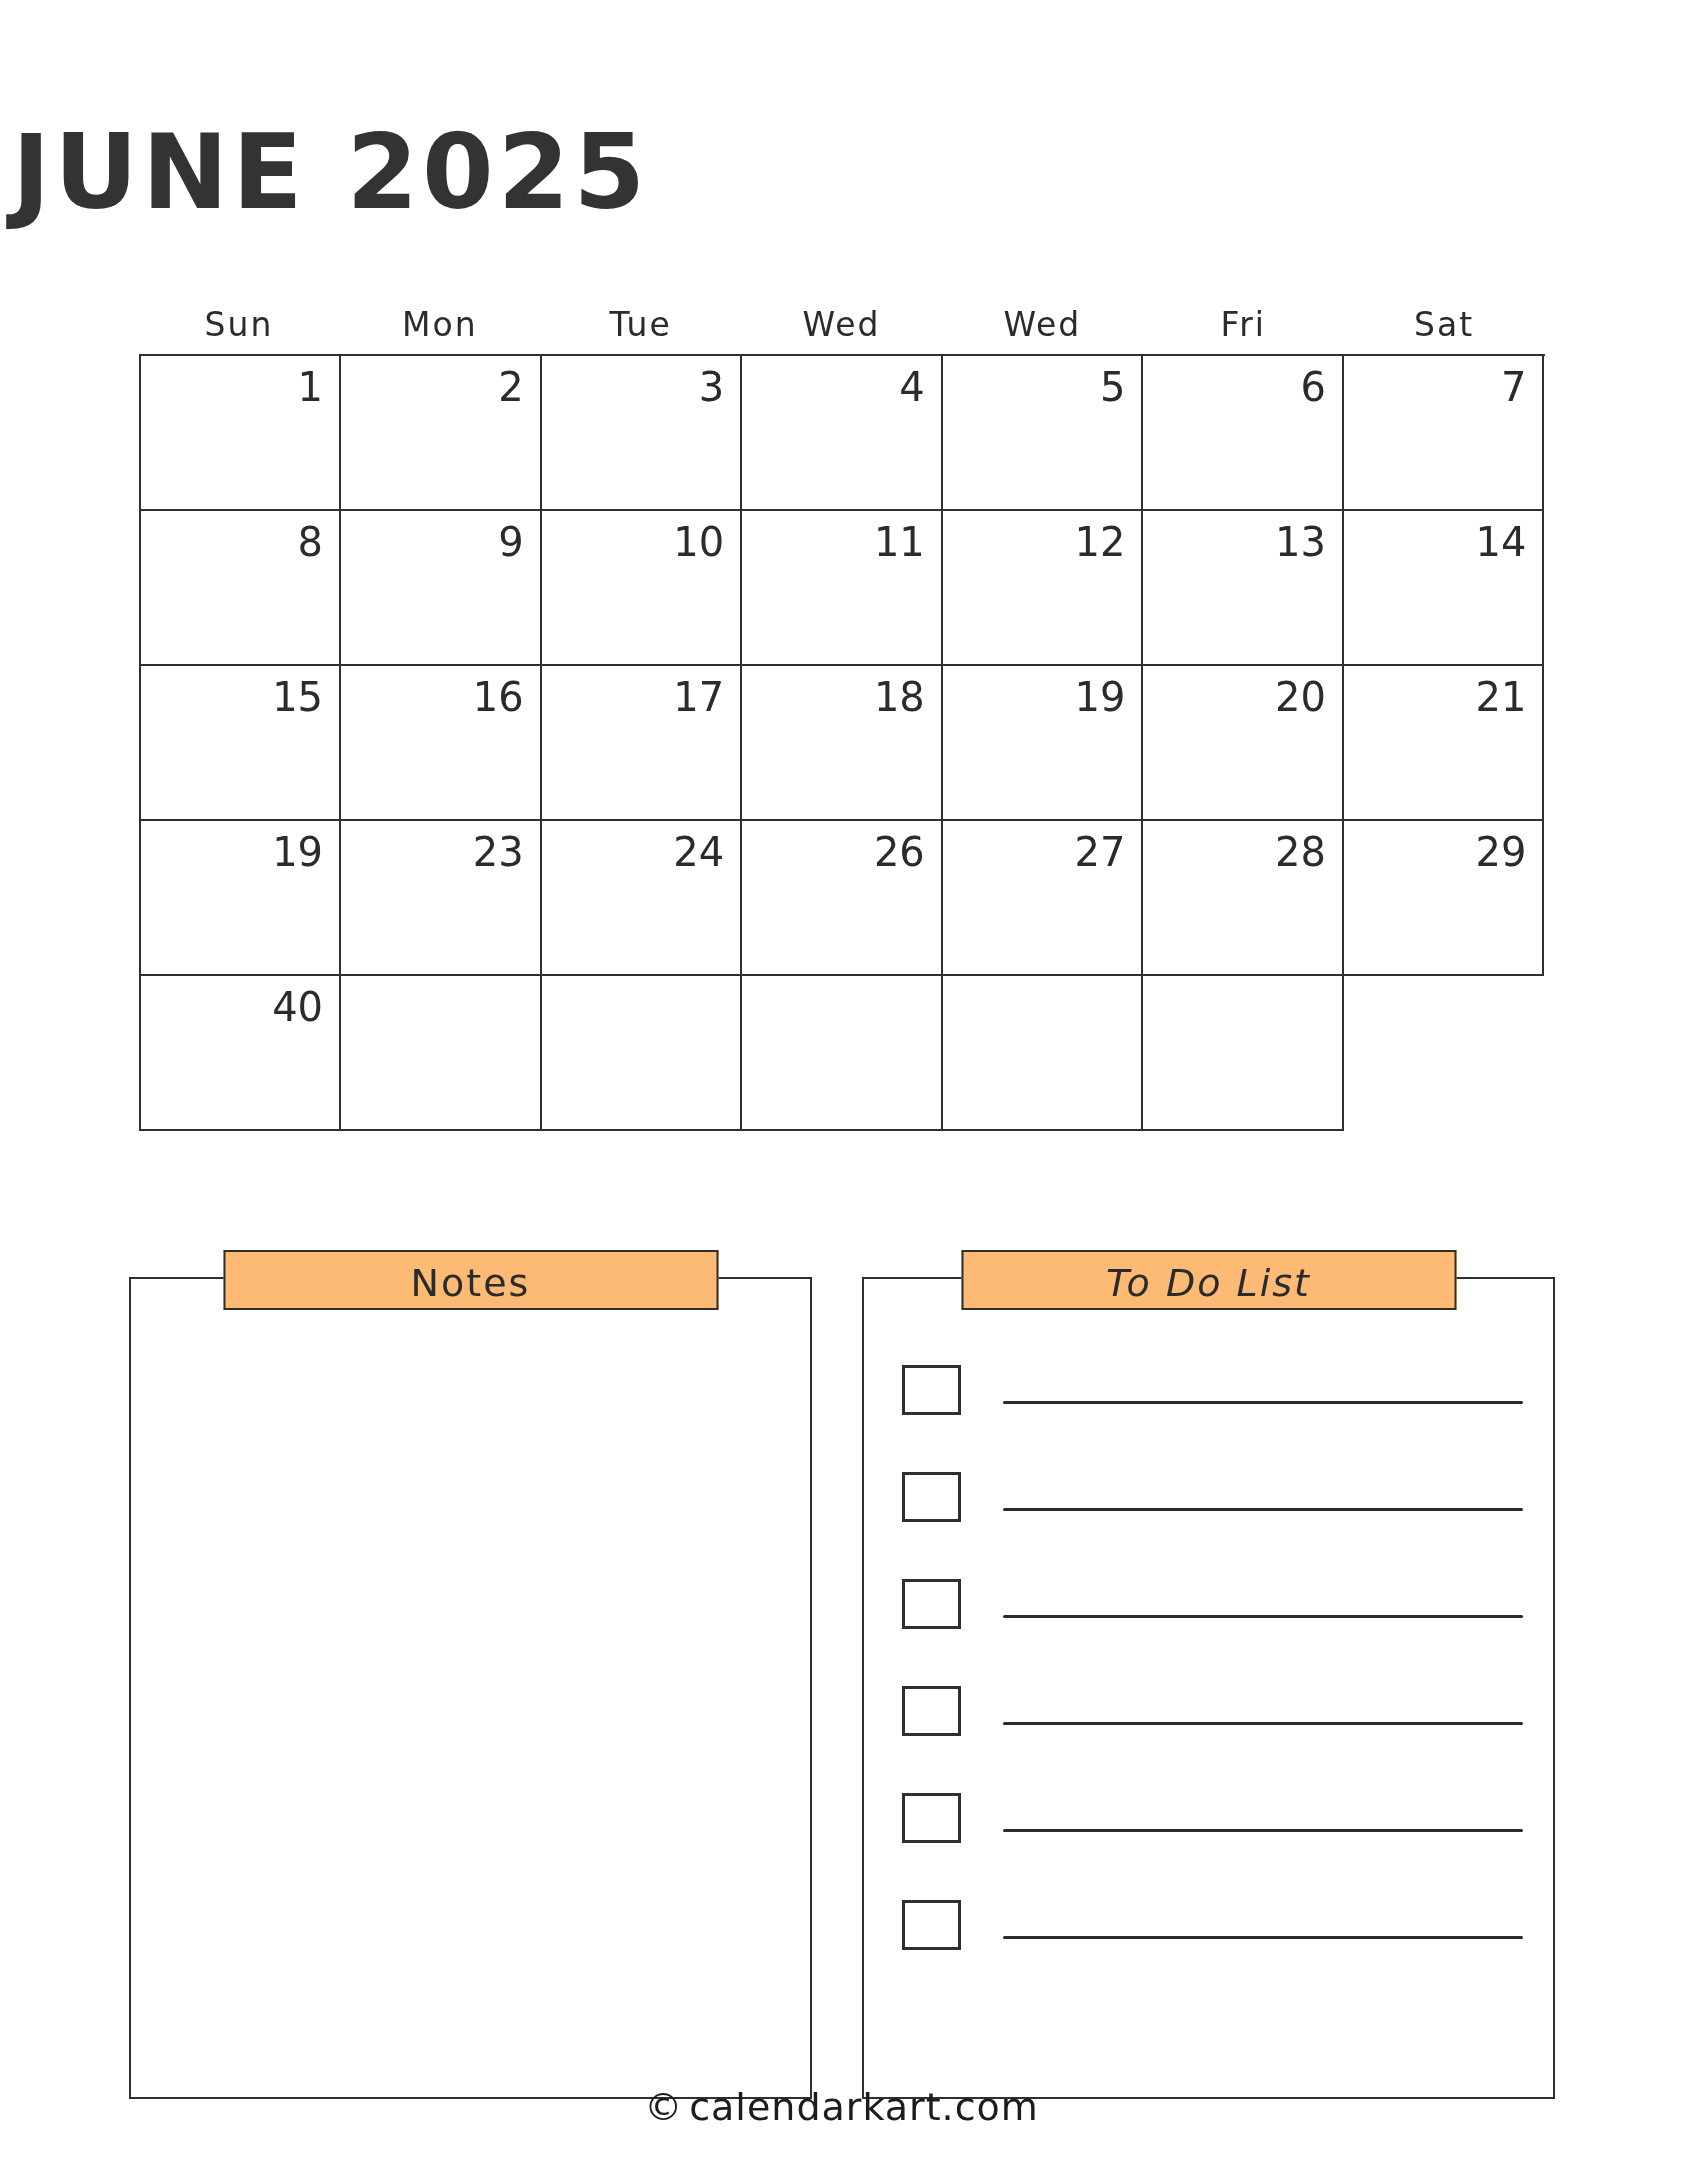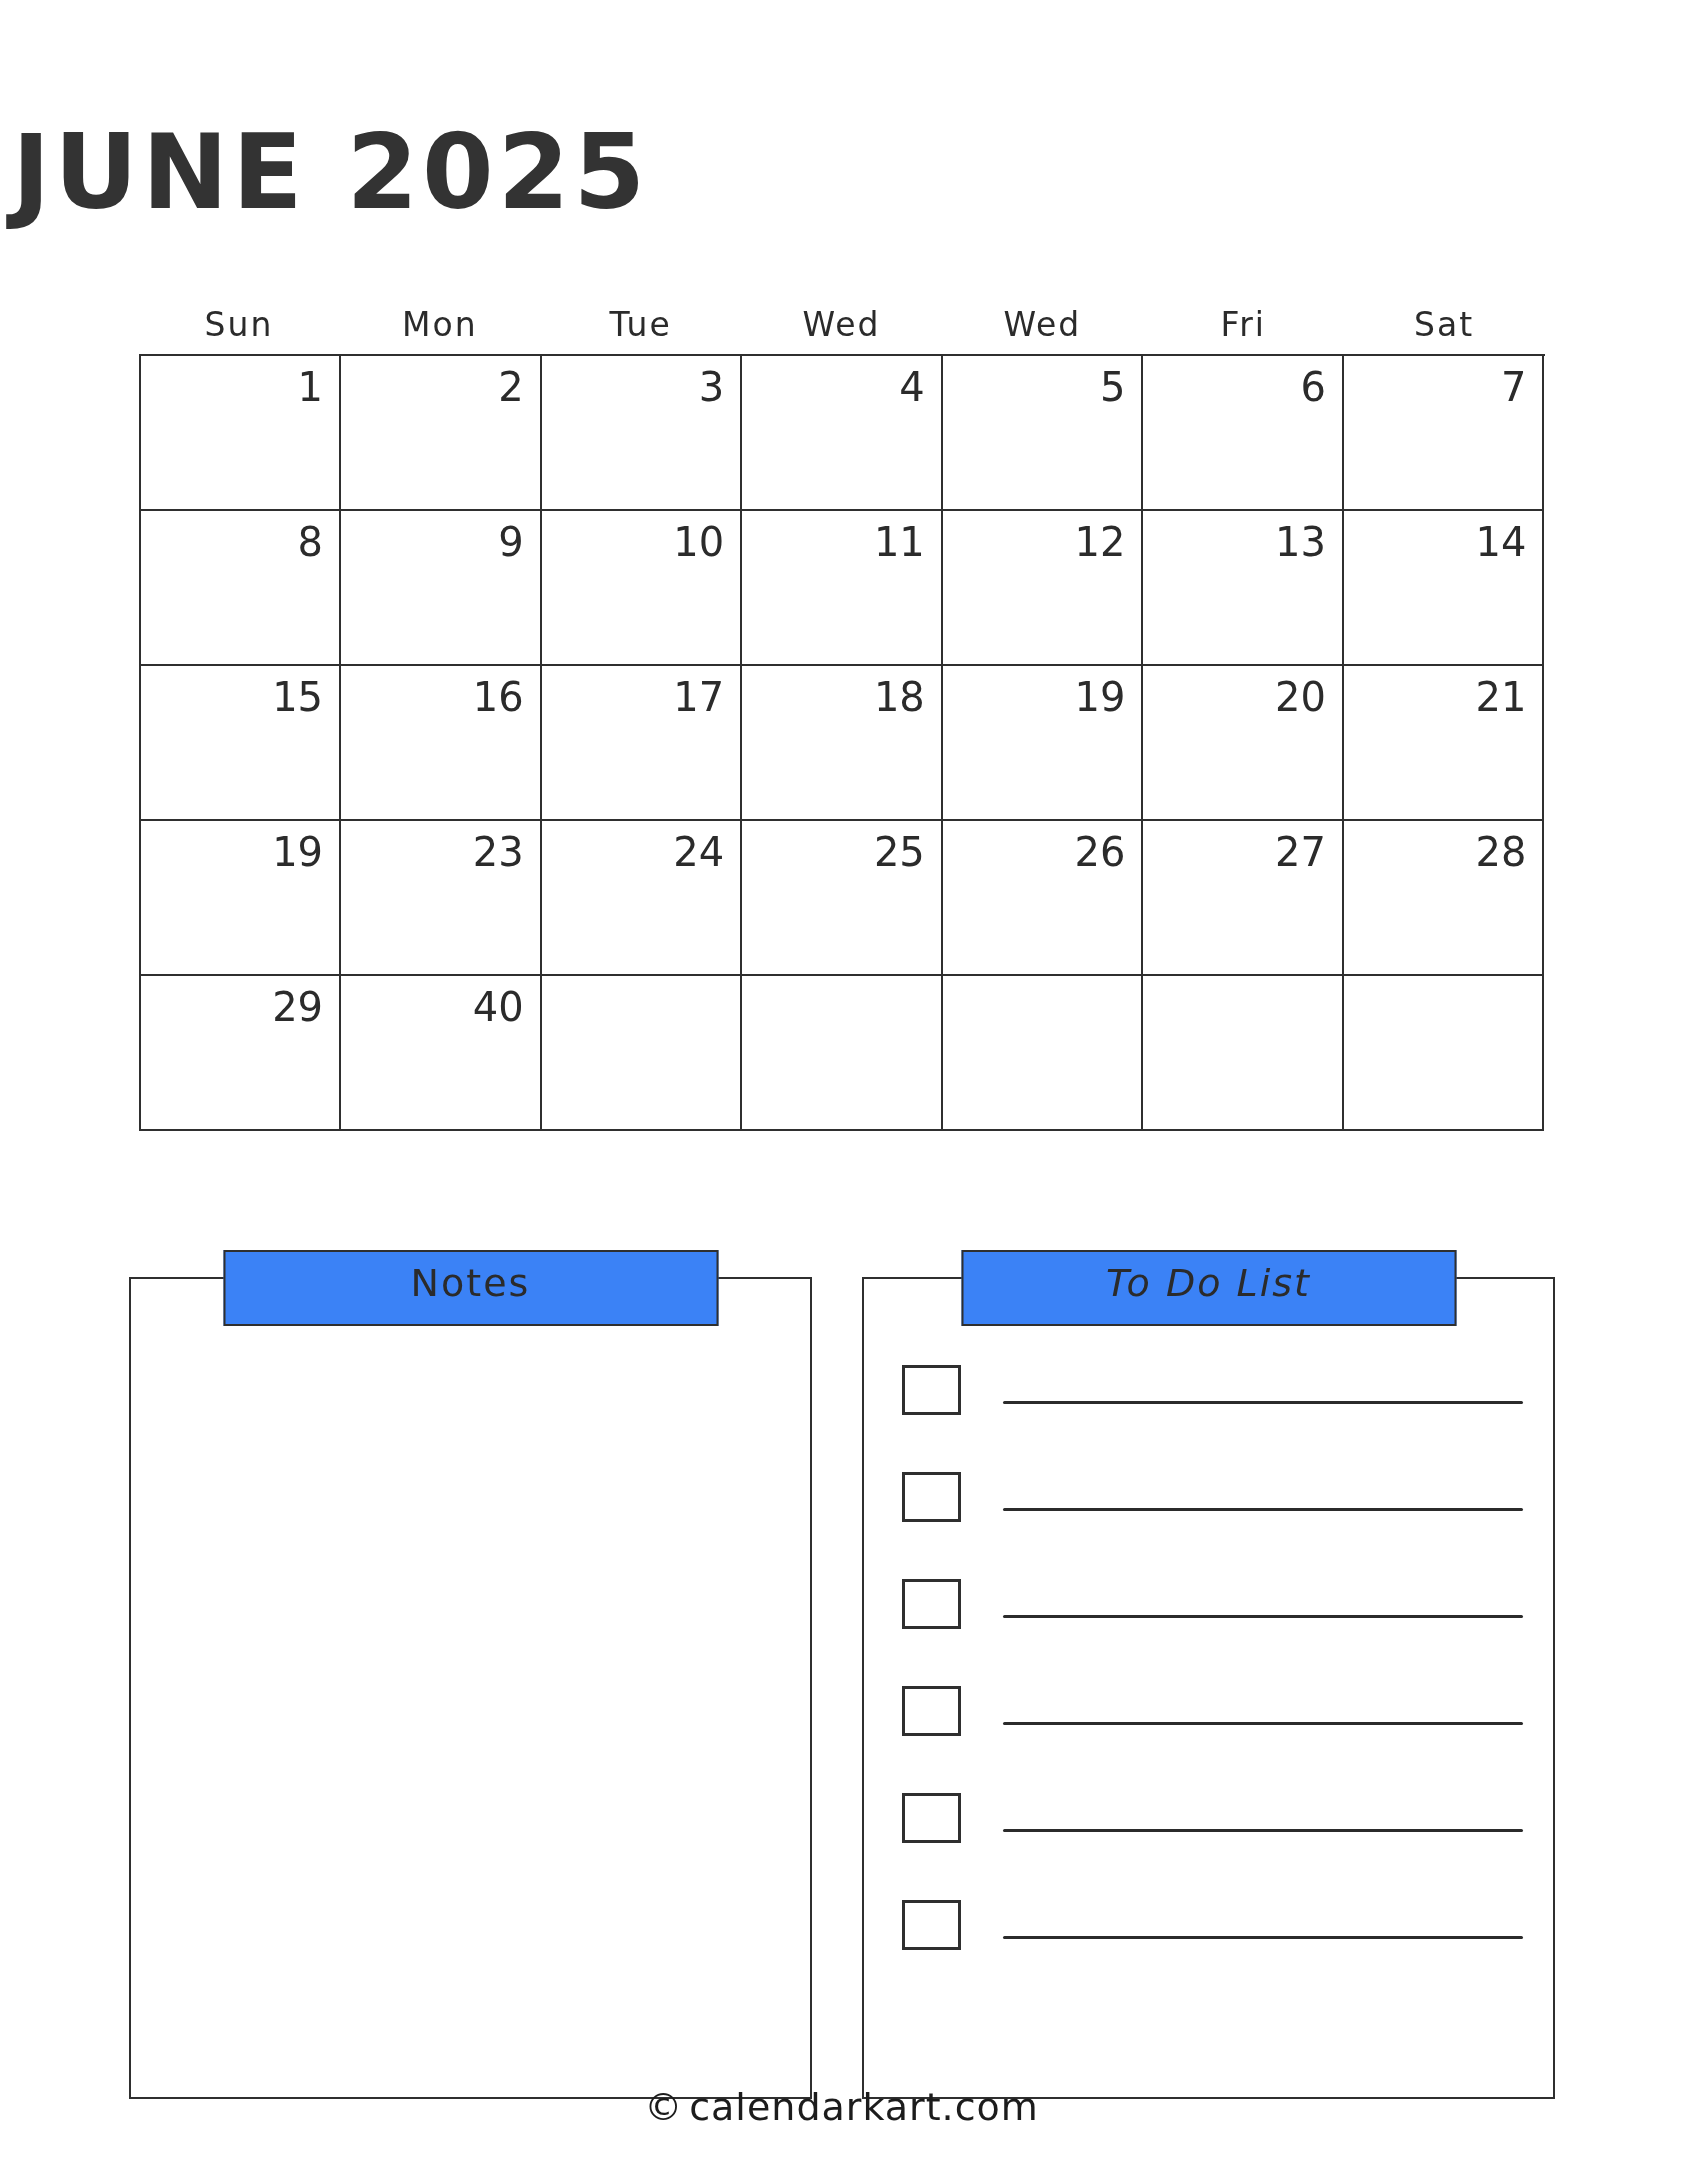--- a/index.html
+++ b/index.html
@@ -89,26 +89,26 @@
   }
   .panel-box {
     border: 2px solid #2f2f2f;
     background: #ffffff;
   }
   .panel-title {
     position: absolute;
     top: -27px;
     left: 50%;
     transform: translateX(-50%);
-    background: #3b82f6;
+    background: #fdba74;
     border: 2px solid #2f2f2f;
     font-size: 38px;
     letter-spacing: 2px;
     text-align: center;
-    padding: 9px 0 19px 0;
+    padding: 9px 0 3px 0;
     color: #2b2b2b;
     font-family: "DejaVu Sans", sans-serif;
   }
 
   
   .notes {
     width: 683px;
   }
   .notes .panel-box {
     width: 683px;
@@ -263,23 +263,20 @@
       <div class="cell">
           <span class="num">19</span>
         </div>
       <div class="cell">
           <span class="num">23</span>
         </div>
       <div class="cell">
           <span class="num">24</span>
         </div>
       <div class="cell">
-          <span class="num">25</span>
-        </div>
-      <div class="cell">
           <span class="num">26</span>
         </div>
       <div class="cell">
           <span class="num">27</span>
         </div>
       <div class="cell">
           <span class="num">28</span>
         </div>
 
       <div class="cell">

